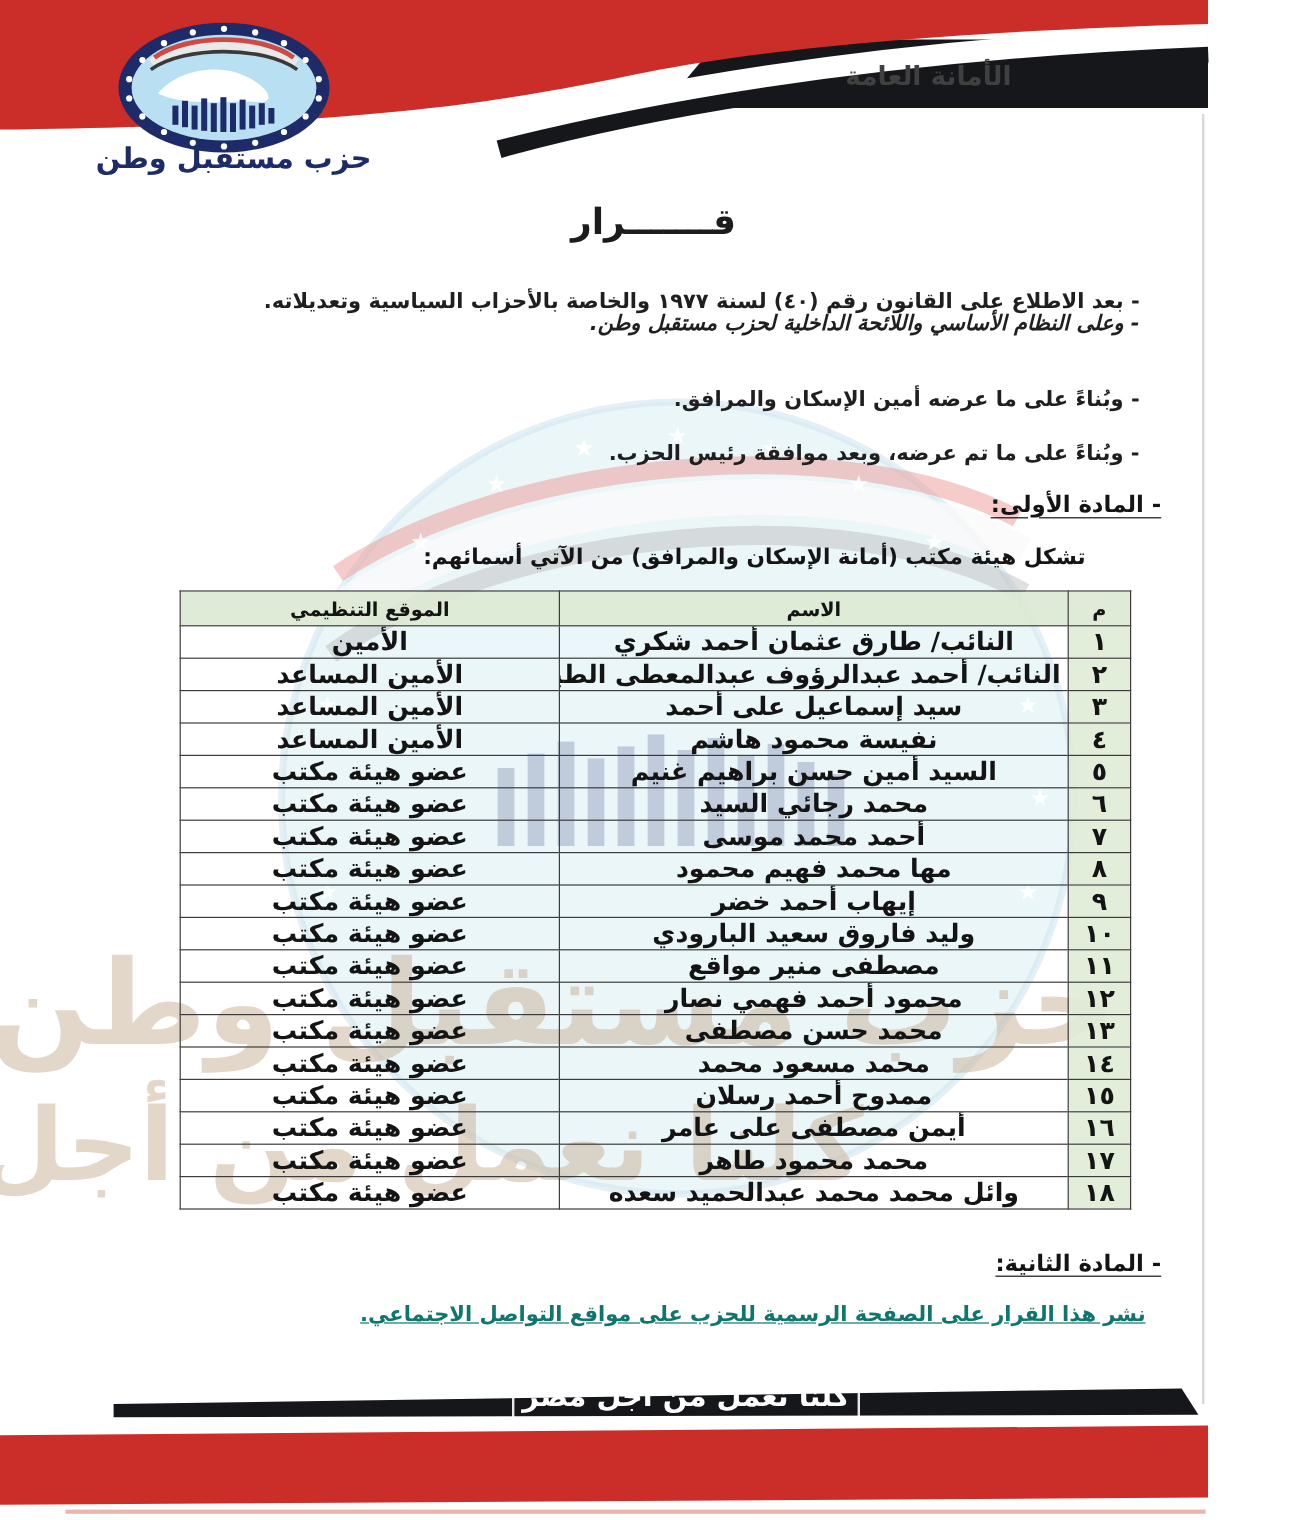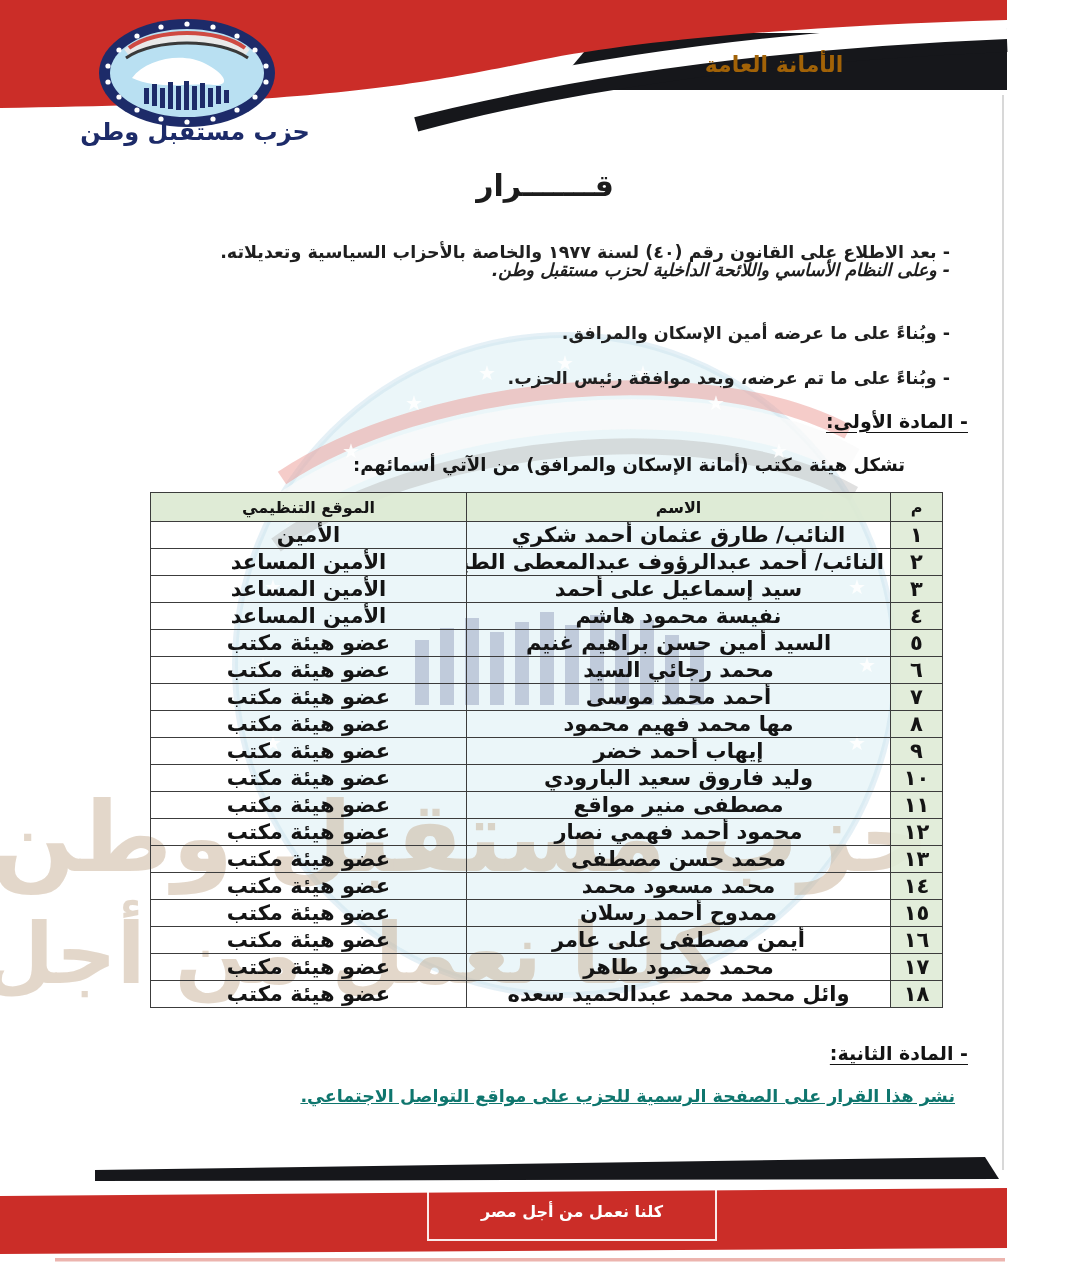--- a/index.html
+++ b/index.html
@@ -46,32 +46,32 @@
     overflow:hidden;white-space:nowrap;
   }
   table.members th{height:28px;background:rgba(220,233,210,0.92);font-size:16px;}
   table.members td{height:26px;background:transparent;}
   table.members td.cell-index{background:rgba(224,236,215,0.92);}
   col.c-idx{width:52px;} col.c-name{width:424px;} col.c-pos{width:316px;}
   
   .banner-title{
     left:545px;top:40px;width:458px;height:48px;z-index:3;
     display:flex;align-items:center;justify-content:center;
-    color:#a16207;font-size:22px;font-weight:bold;letter-spacing:1px;
+    color:#404040;font-size:22px;font-weight:bold;letter-spacing:1px;
   }
   .logo-text{
     left:80px;top:118px;width:230px;text-align:center;z-index:3;
     font-size:24px;font-weight:bold;color:#1d2b69;white-space:nowrap;
     text-shadow:1px 1px 0 #fff,-1px -1px 0 #fff,1px -1px 0 #fff,-1px 1px 0 #fff,0 0 4px #fff;
   }
   .slogan-box{
-    left:427px;top:1181px;width:290px;height:60px;z-index:4;
+    left:427px;top:1141px;width:290px;height:45px;z-index:4;
     border:2px solid rgba(255,255,255,.9);box-sizing:border-box;
     display:flex;align-items:center;justify-content:center;
-    color:#ffffff;font-size:16px;font-weight:bold;letter-spacing:1px;
+    color:#ffffff;font-size:24px;font-weight:bold;letter-spacing:1px;
   }
   .page-edge{
     left:1002px;top:95px;width:2px;height:1075px;background:#d8d8d8;z-index:2;
   }
 </style>
 </head>
 <body>
 
 <svg class="abs wm-layer" width="1080" height="1267" viewBox="0 0 1080 1267" style="left:0;top:0;">
   <g opacity="0.6">

